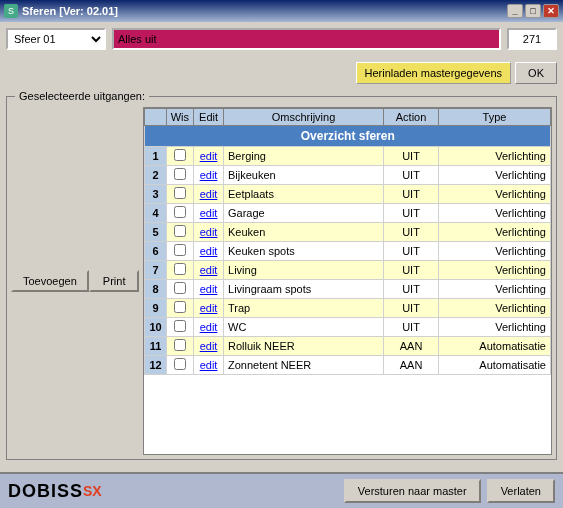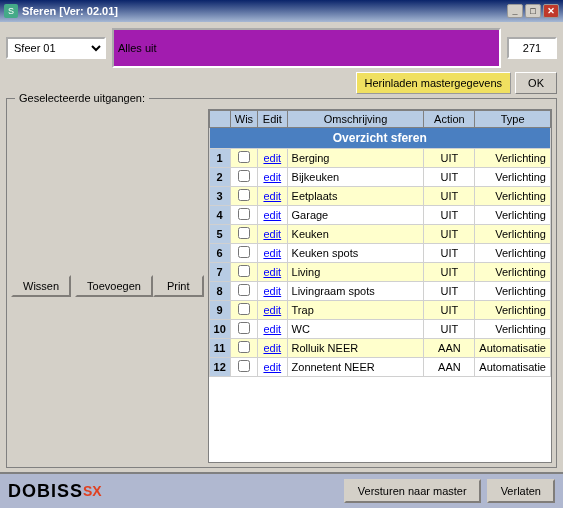--- a/index.html
+++ b/index.html
@@ -65,42 +65,42 @@
     .title-btn.maximize { background: #d4d0c8; }
     .title-btn.close { background: #c0392b; color: white; }
 
     
     .window-body {
       background: #d4d0c8;
       padding: 6px;
       height: calc(508px - 22px);
       display: flex;
       flex-direction: column;
-      gap: 4px;
+      gap: 12px;
     }
 
     
     .top-row {
       display: flex;
       align-items: center;
       gap: 6px;
     }
     .sfeer-select {
       width: 100px;
       height: 22px;
       border: 2px inset #fff;
       background: white;
       font-size: 11px;
       padding: 0 2px;
     }
     .alles-uit-field {
       flex: 1;
-      height: 40px;
+      height: 22px;
       border: 2px inset #fff;
-      background: #a21caf;
+      background: #be185d;
       font-size: 11px;
       padding: 0 4px;
     }
     .count-field {
       width: 50px;
       height: 22px;
       border: 2px inset #fff;
       background: white;
       font-size: 11px;
       text-align: center;
@@ -323,21 +323,20 @@
   <div class="second-row">
     <button class="reload-btn">Herinladen mastergegevens</button>
     <button class="ok-btn">OK</button>
   </div>
 
   <div class="group-box">
     <span class="group-label">Geselecteerde uitgangen:</span>
 
     <div class="action-row">
       <div class="action-left">
-        <button class="wissen-btn">Wissen</button>
         <button class="toevoegen-btn">Toevoegen</button>
       </div>
       <button class="print-btn">Print</button>
     </div>
 
     <div class="table-container">
       <table>
         <tbody>
           <tr class="table-title-row">
             <td colspan="6">Overzicht sferen</td>

